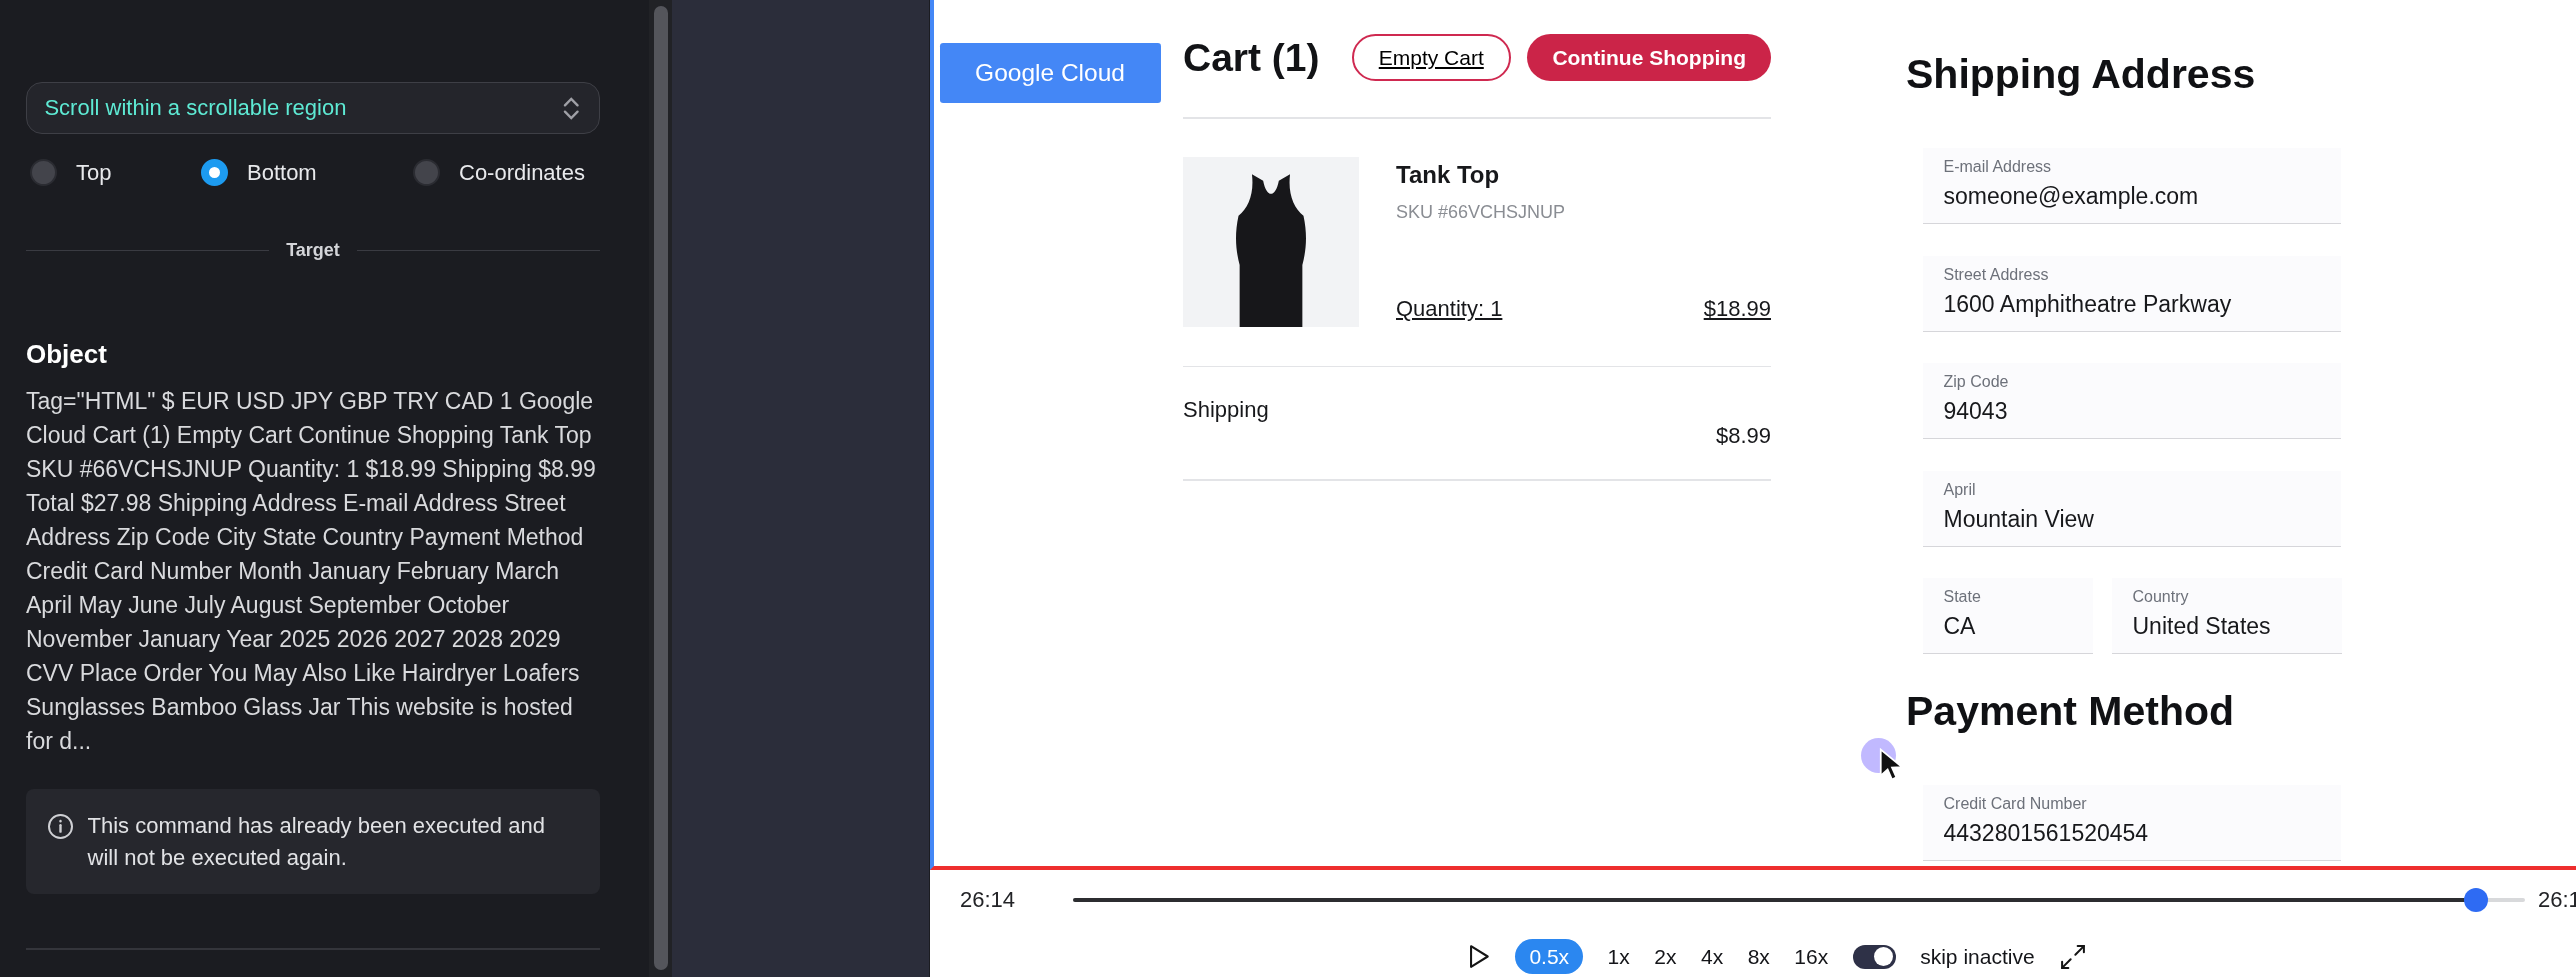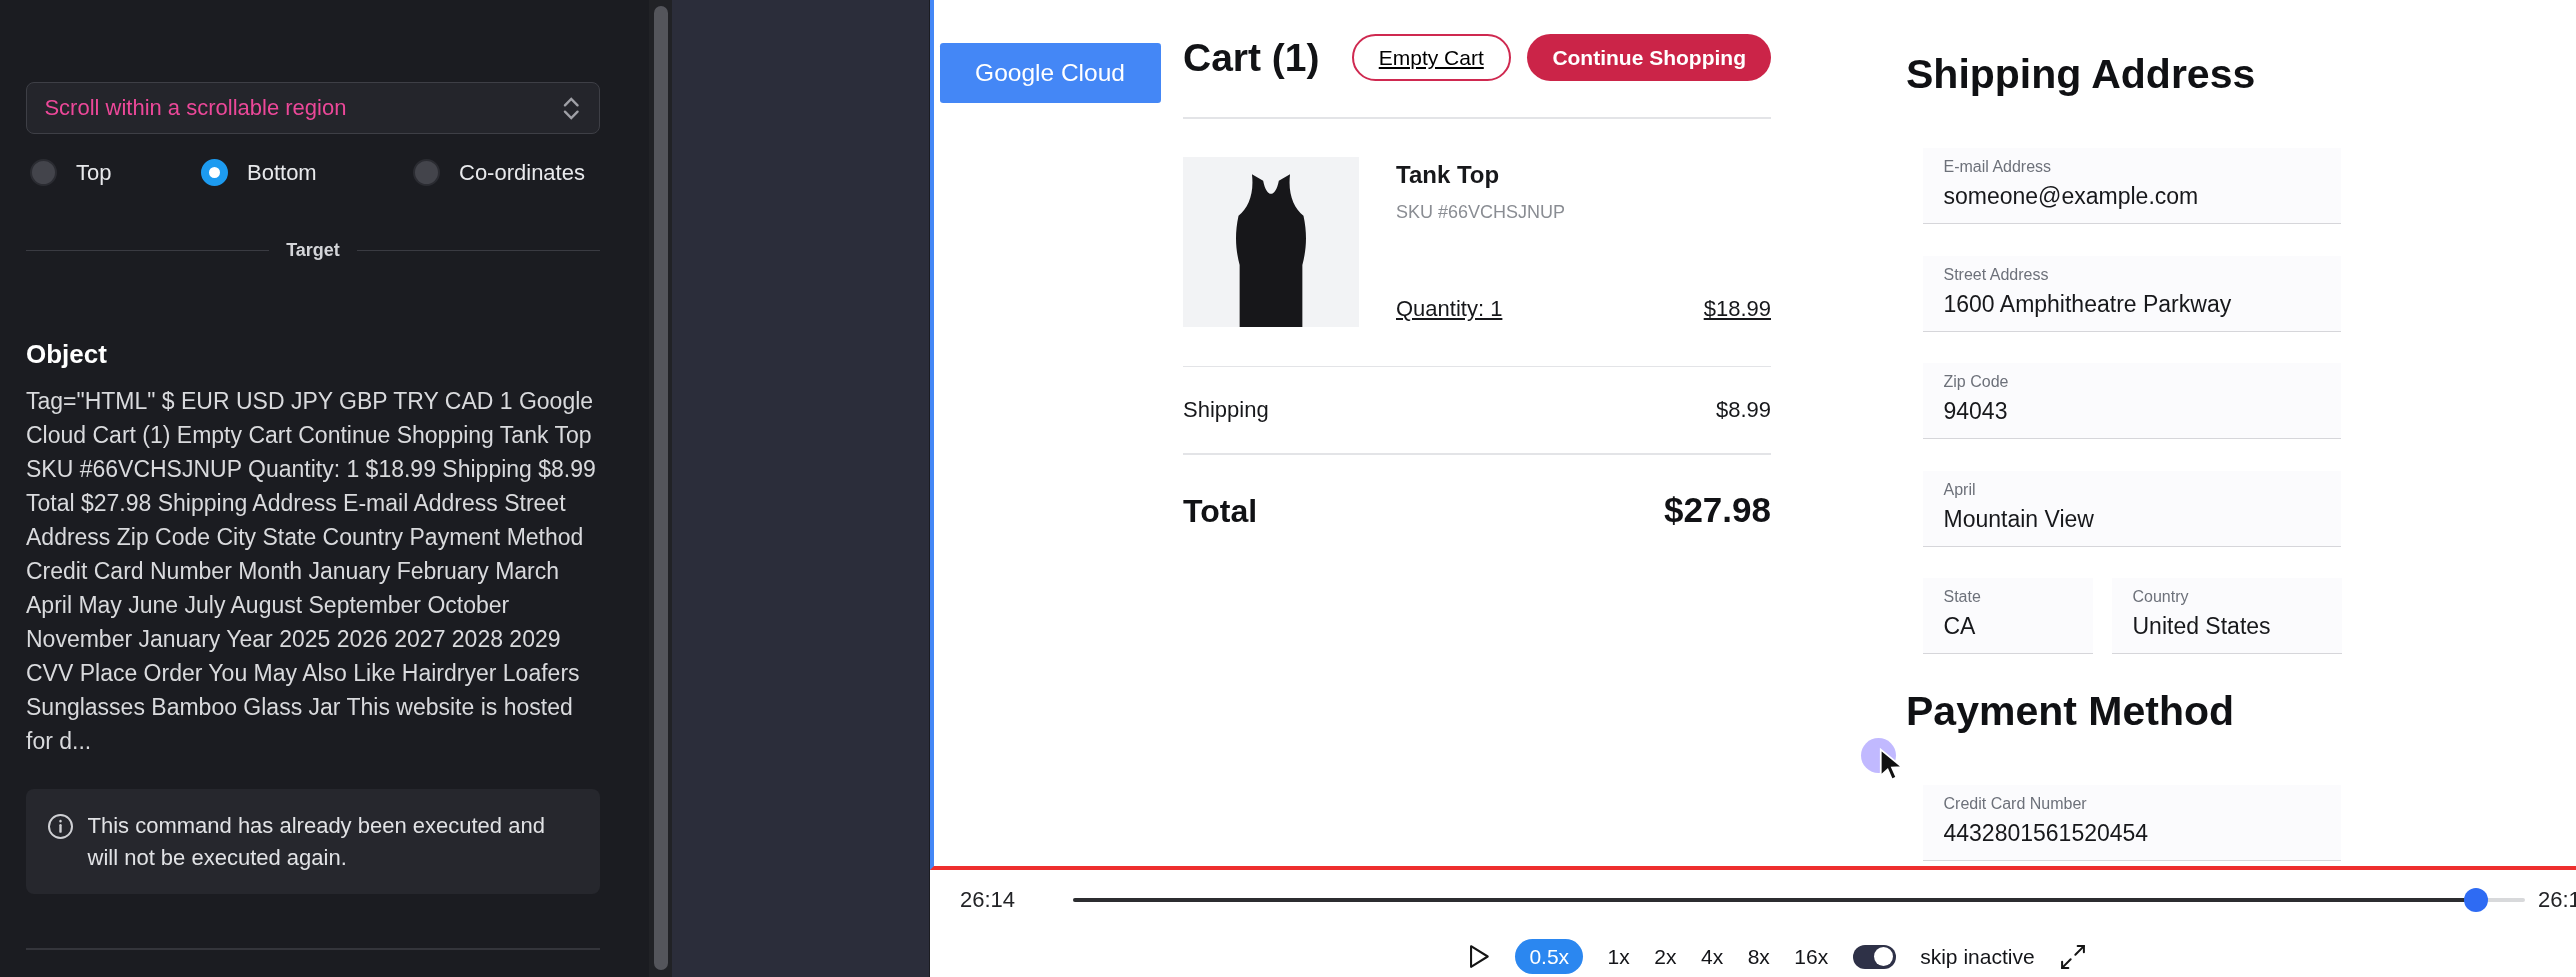--- a/index.html
+++ b/index.html
@@ -3,22 +3,22 @@
 <meta charset="utf-8">
 <style>
   * { margin:0; padding:0; box-sizing:border-box; }
   html,body { width:2576px; height:977px; overflow:hidden; background:#1b1c21;
     font-family:"Liberation Sans","DejaVu Sans",sans-serif; }
   .app { position:relative; width:2576px; height:977px; }
 
   
   .sidebar { position:absolute; left:0; top:0; width:649px; height:977px; background:#1b1c21; }
   .select { position:absolute; left:26px; top:82px; width:574px; height:52px;
-    background:#24252b; border:1.6px solid #3e3f46; border-radius:8px;
-    display:flex; align-items:center; padding:0 17.4px; color:#ec4899; font-size:22px; cursor:pointer; }
+    background:#24252b; border:1.6px solid #3e3f46; border-radius:16px;
+    display:flex; align-items:center; padding:0 17.4px; color:#5eead4; font-size:22px; cursor:pointer; }
   .select .chev { margin-left:auto; display:flex; }
   .radio { position:absolute; width:27px; height:27px; border-radius:50%; background:#43444b; border:2.4px solid #2b2c32; }
   .radio.sel { background:#fff; border:8px solid #1d9bf0; }
   .radio-label { position:absolute; font-size:22px; color:#e8e9ec; line-height:27px; }
   .target-div { position:absolute; left:26px; top:238px; width:574px; height:25px;
     display:flex; align-items:center; gap:17.4px; color:#d4d5d9; font-size:18px; font-weight:700; }
   .target-div .line { flex:1; height:1.6px; background:#3a3b42; }
   .change-btn { position:absolute; left:26px; top:289px; width:282px; height:45px;
     background:#2196f3; border-radius:7px; color:#fff; font-size:22px; font-weight:600;
     display:flex; align-items:center; justify-content:center; cursor:pointer; }
@@ -53,21 +53,21 @@
   .divider { height:1.6px; background:#e3e4e7; }
   .d1 { margin-top:36px; }
   .item { display:flex; margin-top:38px; gap:37px; }
   .thumbimg { width:176px; height:170px; background:#f2f3f5; display:flex; align-items:flex-end; justify-content:center; }
   .item-info { flex:1; display:flex; flex-direction:column; padding-top:4.7px; }
   .item-name { font-size:24px; font-weight:600; color:#17181b; }
   .item-sku { font-size:18px; color:#8a8d93; margin-top:12.6px; }
   .item-bottom { margin-top:auto; display:flex; font-size:22px; color:#17181b; padding-bottom:4.7px;text-decoration:underline; }
   .item-price { margin-left:auto; }
   .d2 { margin-top:39px; }
-  .ship-row { display:flex; padding:30px 0; font-size:22px; color:#17181b; }
+  .ship-row { display:flex; padding:30px 0; font-size:22px; color:#17181b;flex-direction:column; }
   .ship-price { margin-left:auto; }
   .total-row { display:flex; align-items:baseline; margin-top:35px; }
   .total-label { font-size:32px; font-weight:600; color:#111215; }
   .total-price { margin-left:auto; font-size:35px; font-weight:700; color:#111215; }
 
   
   .addr-h { position:absolute; left:972px; top:51px; font-size:41px; font-weight:700; color:#101114; }
   .pay-h  { position:absolute; left:972px; top:688px; font-size:41px; font-weight:700; color:#101114; }
   .field { position:absolute; width:418px; height:76px; background:#fbfbfd;
     border-bottom:1.6px solid #d6d6da; padding:10.3px 0 0 20.5px; cursor:text; }
@@ -185,24 +185,20 @@
             </span>
           </div>
         </div>
 
         <div class="divider d2"></div>
         <div class="ship-row">
           <span>Shipping</span>
           <span class="ship-price">$8.99</span>
         </div>
         <div class="divider"></div>
-        <div class="total-row">
-          <span class="total-label">Total</span>
-          <span class="total-price">$27.98</span>
-        </div>
       </div>
 
       <div class="addr-h">Shipping Address</div>
 
       <div class="field f-email">
         <span class="f-label">E-mail Address</span>
         <span class="f-value">someone@example.com</span>
       </div>
       <div class="field f-street">
         <span class="f-label">Street Address</span>

